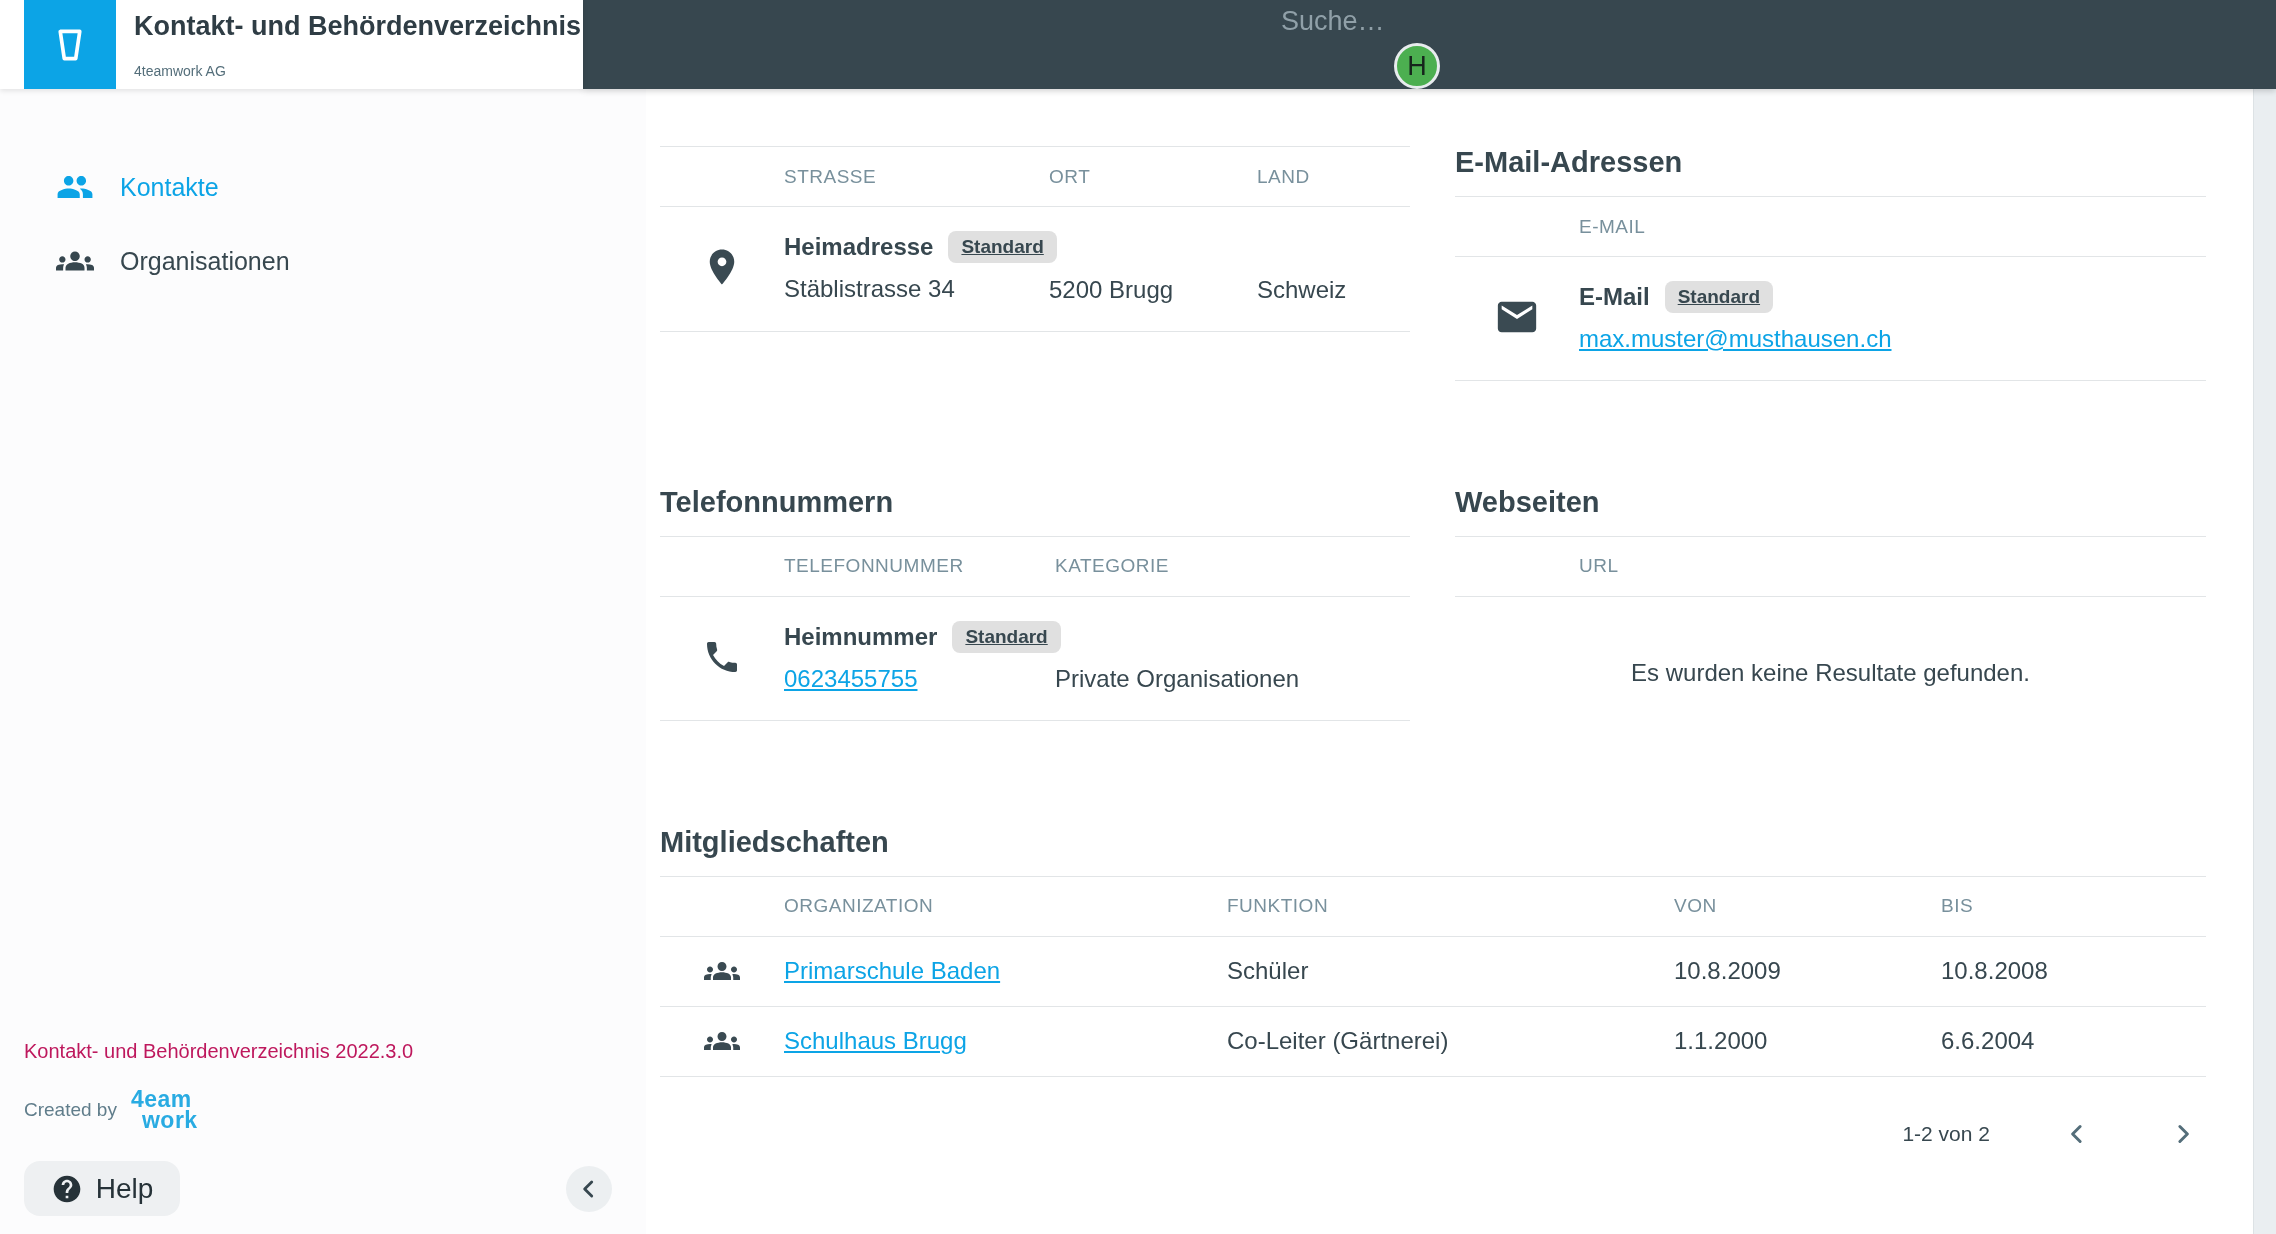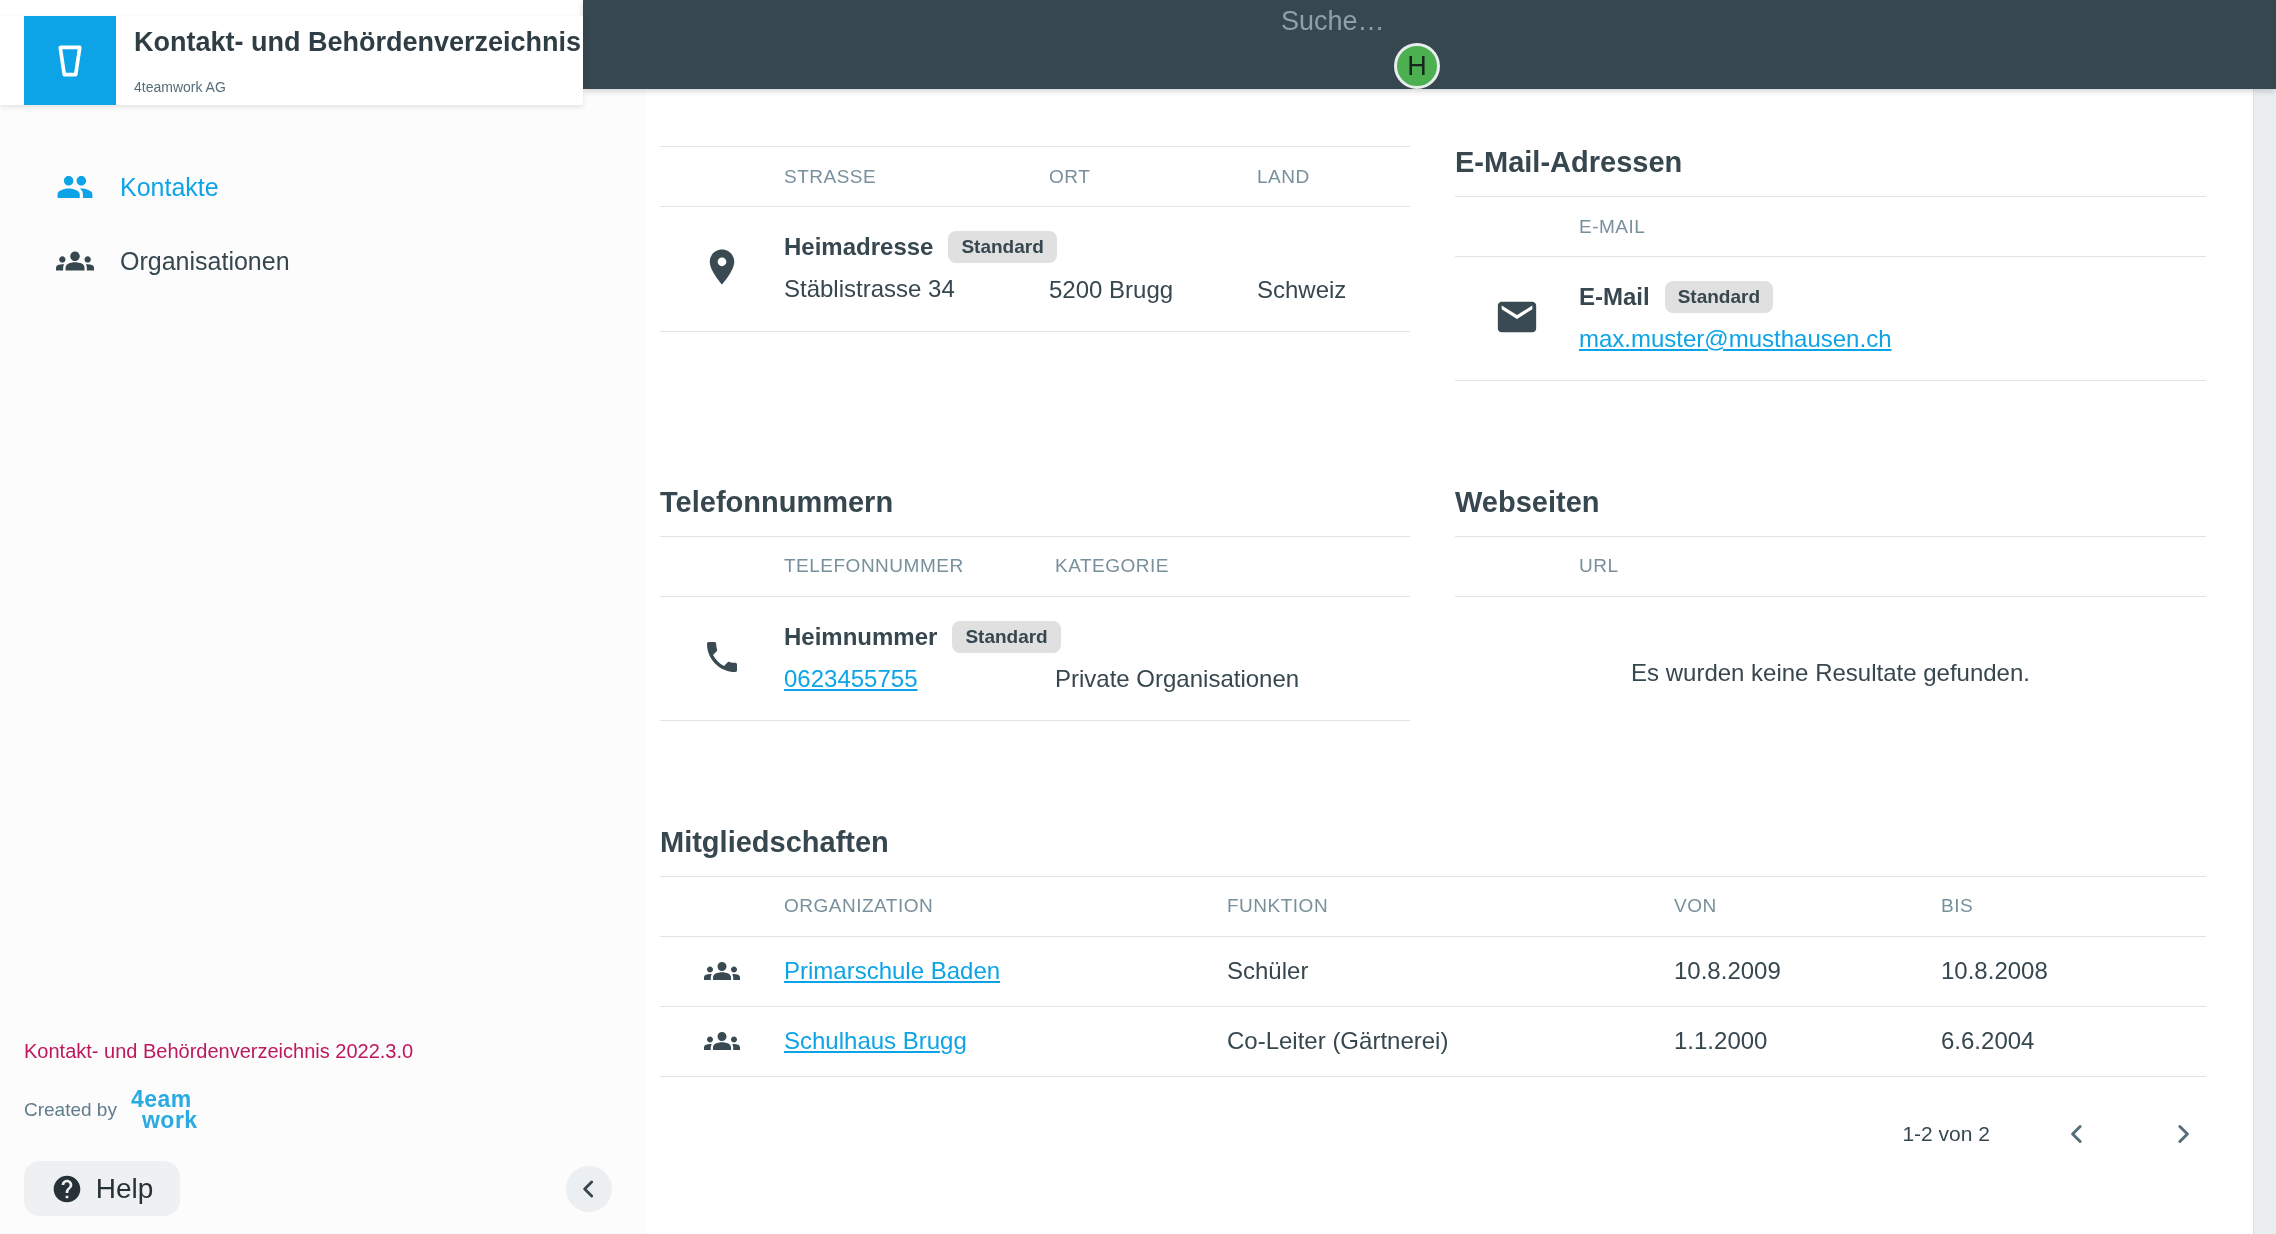--- a/index.html
+++ b/index.html
@@ -14,21 +14,21 @@
   .search-input { flex:1; background:transparent; border:none; outline:none;
     color:#eceff1; font-size:27px; padding-left:57px;
     font-family:"Liberation Sans", sans-serif; }
   .search-input::placeholder { color:#90a0a8; opacity:1; }
   .avatar { width:46px; height:46px; border-radius:50%; background:#4caf50;
     border:3px solid #e8ecee; margin-right:25px; display:flex; align-items:center;
     justify-content:center; font-size:27px; font-weight:500; color:#16251c;
     cursor:pointer; flex:0 0 auto; }
 
   
-  .brand { position:absolute; left:0; top:16px; width:583px; height:89px; background:#fff;
+  .brand { position:absolute; left:0; top:0; width:583px; height:89px; background:#fff;
     display:flex; align-items:center; z-index:6;
     box-shadow:0 2px 5px rgba(0,0,0,.10); cursor:pointer; }
   .brand-square { width:92px; height:89px; background:#0ca4e6; margin-left:24px;
     display:flex; align-items:center; justify-content:center; }
   .brand-text { margin-left:18px; }
   .brand-title { font-size:27px; font-weight:700; color:#2f3d45; line-height:1.25; }
   .brand-sub { font-size:14px; color:#546e7a; margin-top:20px; }
 
   
   .sidebar { position:absolute; left:0; top:89px; width:646px; bottom:0;
@@ -82,21 +82,21 @@
     border-bottom:1px solid #e2e5e7; font-size:24px; }
 
   .c-icon { width:124px; display:flex; justify-content:center; align-self:center; }
   .c-a1 { width:265px; } .c-a2 { width:208px; } .c-a3 { flex:1; }
   .c-t1 { width:271px; } .c-t2 { flex:1; }
   .c-m1 { width:443px; } .c-m2 { width:447px; } .c-m3 { width:267px; } .c-m4 { flex:1; }
 
   .name-line { display:flex; align-items:center; gap:15px; margin-bottom:12px; }
   .name { font-size:24px; font-weight:700; color:#37474f; }
   .badge { background:#e0e0e0; color:#37474f; font-size:19px; font-weight:700;
-    padding:5px 13px; border-radius:8px; line-height:1.15; }
+    padding:5px 13px; border-radius:8px; line-height:1.15;text-decoration:underline; }
   .val { font-size:24px; color:#37474f; line-height:1.2; }
   a.link { color:#0ca4e6; text-decoration:underline; font-size:24px; cursor:pointer; }
   .cell-bottom { font-size:24px; color:#37474f; }
   .empty-msg { text-align:center; font-size:24px; color:#37474f; padding-top:62px; }
 
   
   .pagination { display:flex; align-items:center; justify-content:flex-end;
     margin-top:34px; padding-right:0; }
   .pag-label { font-size:21px; color:#37474f; }
   .pag-btn { background:none; border:none; cursor:pointer; padding:8px;

